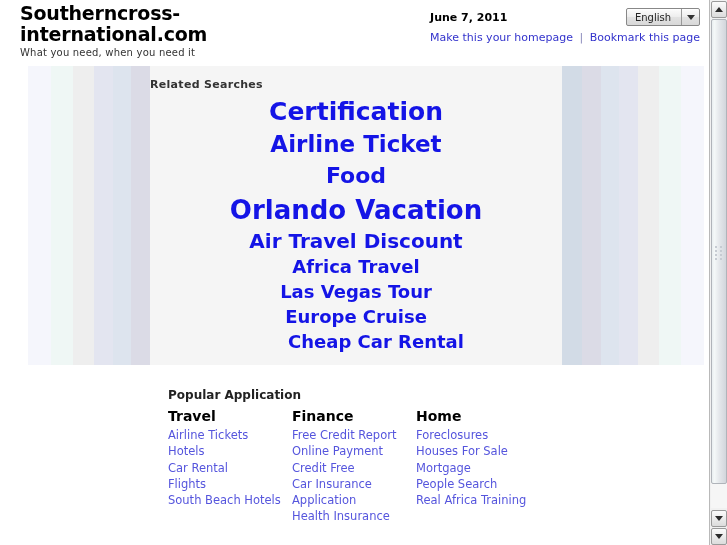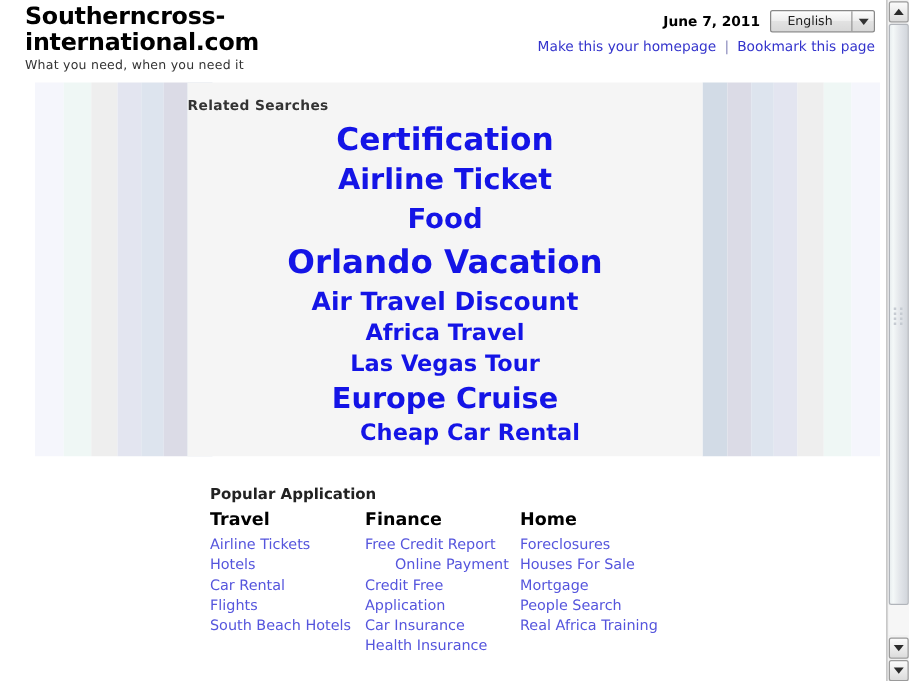--- a/index.html
+++ b/index.html
@@ -52,32 +52,32 @@
   }
 
   #header-right {
     position: absolute;
     right: 9px; top: 7px;
     text-align: right;
   }
   .hdr-row1 {
     display: flex;
     align-items: center;
-    justify-content: flex-end;
+    justify-content: space-between;
     gap: 8px;
     height: 20px;
   }
   #date-text {
     font-size: 11px;
     font-weight: bold;
     color: #000000;
     white-space: nowrap;
   }
   #lang-select {
-    width: 84px;
+    width: 74px;
     height: 18px;
     border: 1px solid #888888;
     border-radius: 2px;
     background: linear-gradient(to bottom, #fcfcfc 0%, #ededed 50%, #e2e2e2 51%, #d8d8d8 100%);
     display: flex;
     align-items: center;
     box-sizing: border-box;
     box-shadow: 0 1px 0 rgba(255,255,255,0.7) inset;
   }
   #lang-label {
@@ -331,44 +331,44 @@
     <div id="center-panel">
       <div id="related-heading">Related Searches</div>
       <div id="related-list">
           <a class="related-item" style="font-size: 25px; margin-top: 0px; color: rgb(20, 20, 230);">Certification</a>
           <a class="related-item" style="font-size: 23px; margin-top: 9px; color: rgb(20, 20, 230);">Airline Ticket</a>
           <a class="related-item" style="font-size: 22px; margin-top: 9px; color: rgb(20, 20, 230);">Food</a>
           <a class="related-item" style="font-size: 26px; margin-top: 10px; color: rgb(20, 20, 230);">Orlando Vacation</a>
           <a class="related-item" style="font-size: 20px; margin-top: 8px; color: rgb(20, 20, 230);">Air Travel Discount</a>
           <a class="related-item" style="font-size: 18px; margin-top: 7px; color: rgb(20, 20, 230);">Africa Travel</a>
           <a class="related-item" style="font-size: 18px; margin-top: 7px; color: rgb(20, 20, 230);">Las Vegas Tour</a>
-          <a class="related-item" style="font-size: 23px; margin-top: 7px; color: rgb(20, 20, 230);">Europe Cruise</a>
+          <a class="related-item" style="font-size: 18px; margin-top: 7px; color: rgb(20, 20, 230);">Europe Cruise</a>
           <a class="related-item" style="font-size: 18px; margin-top: 7px; color: rgb(20, 20, 230); padding-left: 40px;">Cheap Car Rental</a>
         </div>
     </div>
   </div>
 
   <div id="popular">
     <div id="popular-heading">Popular Application</div>
     <div id="cat-cols">
         <div class="cat-col">
           <div class="cat-col-title">Travel</div>
           <a class="cat-link" style="color: rgb(85, 85, 221);">Airline Tickets</a>
           <a class="cat-link" style="color: rgb(85, 85, 221);">Hotels</a>
           <a class="cat-link" style="color: rgb(85, 85, 221);">Car Rental</a>
           <a class="cat-link" style="color: rgb(85, 85, 221);">Flights</a>
           <a class="cat-link" style="color: rgb(85, 85, 221);">South Beach Hotels</a>
         </div>
         <div class="cat-col">
           <div class="cat-col-title">Finance</div>
           <a class="cat-link" style="color: rgb(85, 85, 221);">Free Credit Report</a>
-          <a class="cat-link" style="color: rgb(85, 85, 221); margin-left: 24px;">Online Payment</a>
+          <a class="cat-link" style="color: rgb(85, 85, 221);">Online Payment</a>
           <a class="cat-link" style="color: rgb(85, 85, 221);">Credit Free</a>
+          <a class="cat-link" style="color: rgb(85, 85, 221);">Car Insurance</a>
           <a class="cat-link" style="color: rgb(85, 85, 221);">Application</a>
-          <a class="cat-link" style="color: rgb(85, 85, 221);">Car Insurance</a>
           <a class="cat-link" style="color: rgb(85, 85, 221);">Health Insurance</a>
         </div>
         <div class="cat-col">
           <div class="cat-col-title">Home</div>
           <a class="cat-link" style="color: rgb(85, 85, 221);">Foreclosures</a>
           <a class="cat-link" style="color: rgb(85, 85, 221);">Houses For Sale</a>
           <a class="cat-link" style="color: rgb(85, 85, 221);">Mortgage</a>
           <a class="cat-link" style="color: rgb(85, 85, 221);">People Search</a>
           <a class="cat-link" style="color: rgb(85, 85, 221);">Real Africa Training</a>
         </div>

